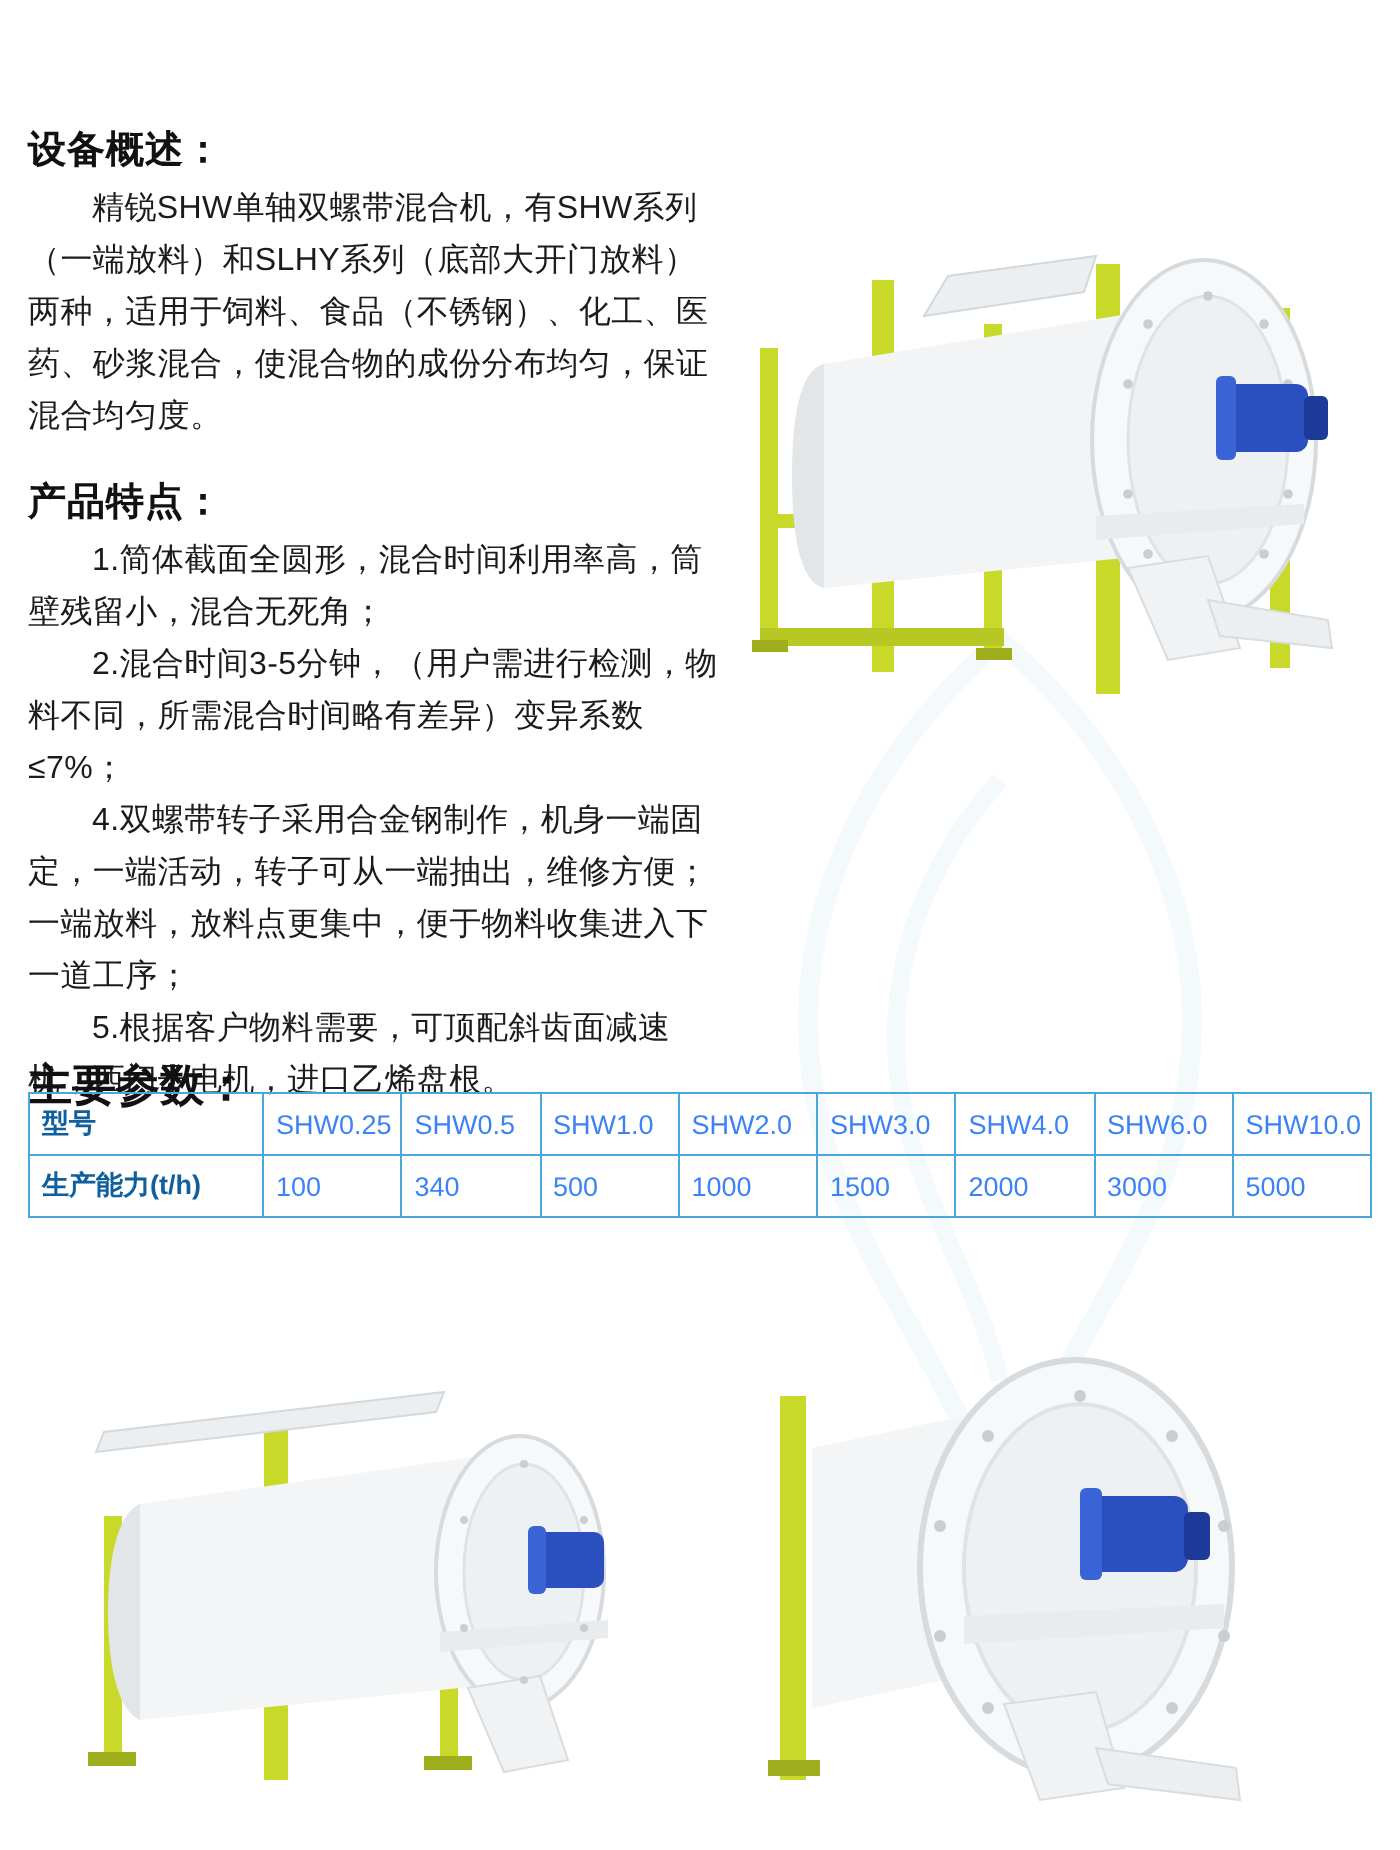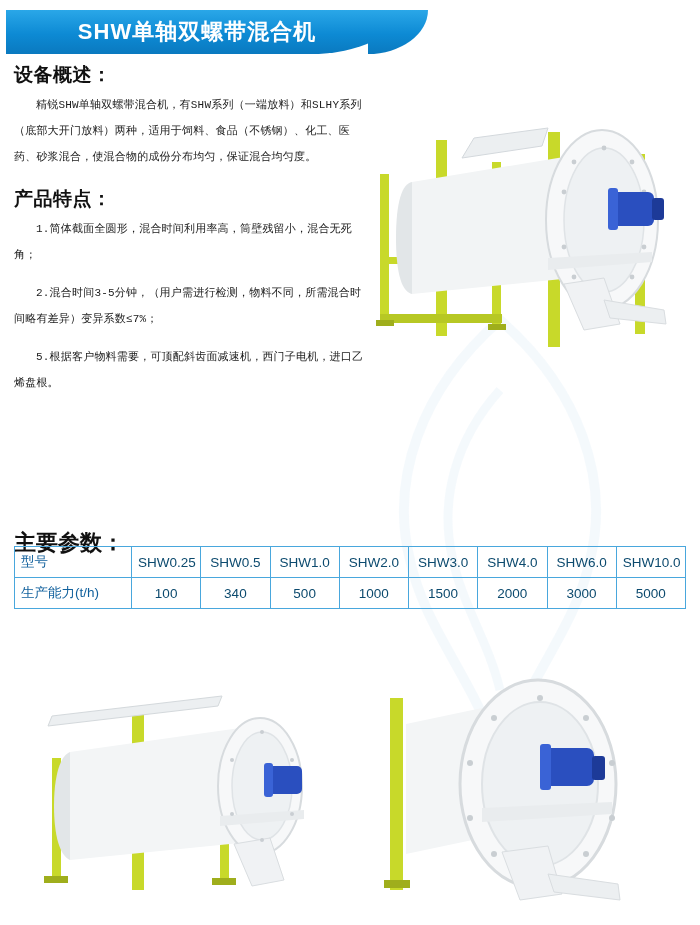--- a/index.html
+++ b/index.html
@@ -77,42 +77,41 @@
     pointer-events: none;
   }
 
   
   .content {
     position: absolute;
     left: 14px;
     top: 62px;
     width: 350px;
     z-index: 2;
-    font-family: Liberation Mono, monospace;
   }
   .section-title {
     font-size: 19px;
     font-weight: bold;
     color: #111111;
     margin: 0 0 4px 0;
     letter-spacing: 0.5px;
   }
   .section-title.second {
     margin-top: 16px;
   }
   .para {
-    font-size: 11px;
+    font-size: 16px;
     line-height: 26px;
     text-indent: 2em;
     margin: 0;
     color: #1b1b1b;
     letter-spacing: 0.2px;
   }
   .para + .para {
-    margin-top: 12px;
+    margin-top: 0;
   }
 
   
   .params-title {
     position: absolute;
     left: 14px;
     top: 510px;
     font-size: 22px;
     font-weight: bold;
     color: #111111;
@@ -136,28 +135,27 @@
     border: 1px solid #49a7dd;
     height: 30px;
     font-size: 13.5px;
     padding: 0 6px;
     color: #15416b;
     white-space: nowrap;
     overflow: hidden;
   }
   table.params td.head {
     color: #0f5f9c;
-    font-weight: normal;
+    font-weight: bold;
   }
   table.params tr td:first-child {
     width: 104px;
   }
   table.params td.val {
-    color: #0c4a6e;
-    text-align: center;
+    color: #3b82f6;
   }
 
   
   .img-main {
     position: absolute;
     left: 352px;
     top: 62px;
     width: 342px;
     height: 300px;
     z-index: 1;
@@ -185,24 +183,20 @@
 
 <div class="page">
 
   <div class="watermark">
     <svg viewBox="0 0 400 480" width="400" height="480" aria-hidden="true">
       <path d="M200 20 C120 90 90 180 110 260 C125 330 175 380 200 460 C225 380 275 330 290 260 C310 180 280 90 200 20 Z" fill="none" stroke="#9fc9e6" stroke-width="10"></path>
       <path d="M200 90 C155 140 140 200 152 256 C162 305 188 340 200 390" fill="none" stroke="#9fc9e6" stroke-width="9"></path>
     </svg>
   </div>
 
-  <div class="banner">
-    <div class="banner-shape"></div>
-    <div class="banner-title">SHW单轴双螺带混合机</div>
-  </div>
 
   <div class="img-main">
     <svg viewBox="0 0 342 300" width="342" height="300" aria-hidden="true">
 
       <g>
         <rect x="28" y="112" width="9" height="150" fill="#c8d92a"></rect>
         <rect x="84" y="78" width="11" height="196" fill="#c8d92a"></rect>
         <rect x="140" y="100" width="9" height="168" fill="#c8d92a"></rect>
         <rect x="28" y="252" width="122" height="9" fill="#b7c824"></rect>
         <rect x="34" y="195" width="110" height="7" fill="#c8d92a"></rect>
@@ -247,20 +241,21 @@
     </svg>
   </div>
 
   <div class="content">
     <h2 class="section-title">设备概述：</h2>
     <p class="para">精锐SHW单轴双螺带混合机，有SHW系列（一端放料）和SLHY系列（底部大开门放料）两种，适用于饲料、食品（不锈钢）、化工、医药、砂浆混合，使混合物的成份分布均匀，保证混合均匀度。</p>
 
     <h2 class="section-title second">产品特点：</h2>
     <p class="para">1.简体截面全圆形，混合时间利用率高，筒壁残留小，混合无死角；</p>
     <p class="para">2.混合时间3-5分钟，（用户需进行检测，物料不同，所需混合时间略有差异）变异系数≤7%；</p>
+    <p class="para">4.双螺带转子采用合金钢制作，机身一端固定，一端活动，转子可从一端抽出，维修方便；一端放料，放料点更集中，便于物料收集进入下一道工序；</p>
     <p class="para">5.根据客户物料需要，可顶配斜齿面减速机，西门子电机，进口乙烯盘根。</p>
   </div>
 
   <h2 class="params-title">主要参数：</h2>
 
   <div class="table-wrap">
     <table class="params">
       <tbody>
         <tr>
           <td class="head">型号</td>

